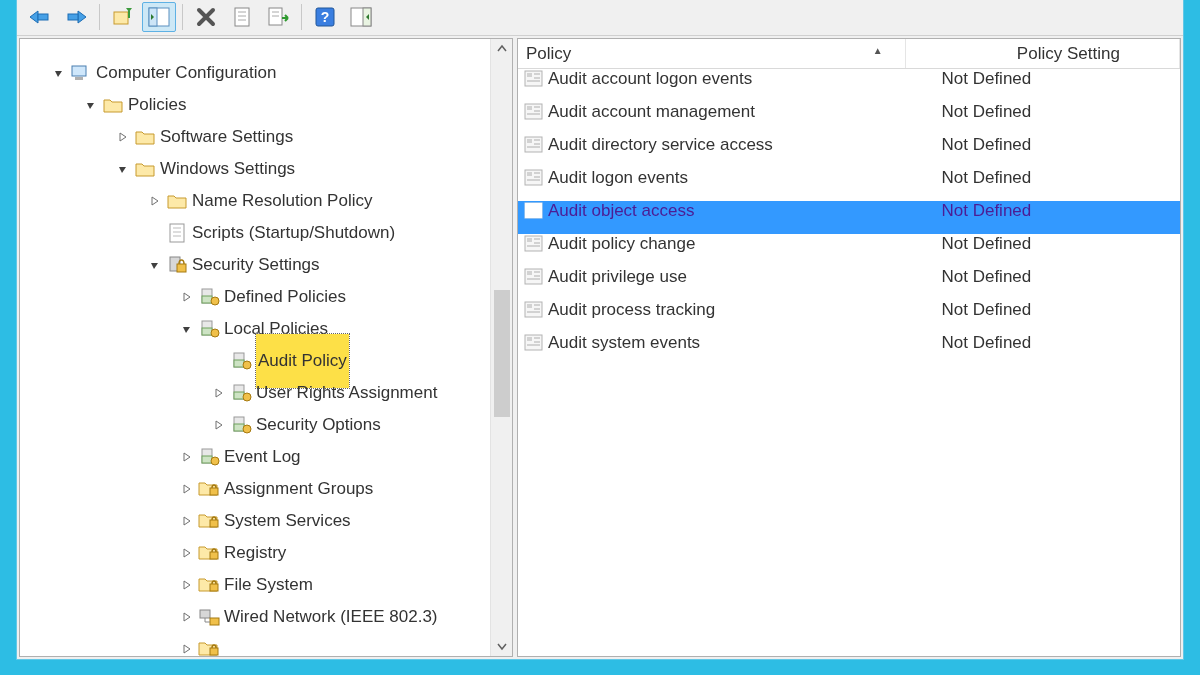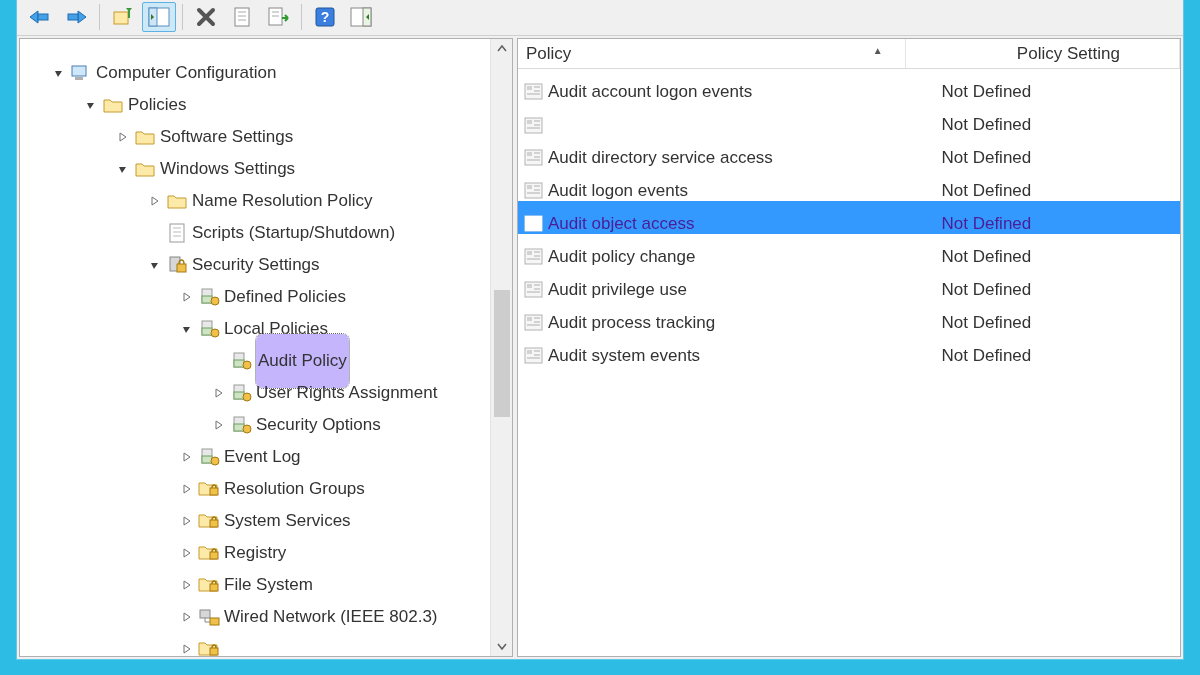--- a/index.html
+++ b/index.html
@@ -101,24 +101,23 @@
     font-size: 11px; color: #606060;
     margin-right: 2px;
   }
   .tree-row .icon {
     width: 22px; height: 20px;
     display: inline-flex; align-items: center; justify-content: center;
     margin-right: 4px;
   }
   .tree-row .label { }
   .tree-row.selected .label {
-    background: #c4b5fd;
+    background: #fde047;
     outline: 1px dotted #666;
     padding: 17px 2px;
-    border-radius: 7px;
   }
 
   
   .list-pane {
     flex: 1;
     border: 1px solid #b0b0b0;
     background: #fff;
     display: flex;
     flex-direction: column;
     overflow: hidden;
@@ -141,21 +140,21 @@
     position: absolute;
     right: 22px; top: 6px;
     font-size: 10px;
     color: #555;
   }
   .list-body {
     flex: 1;
   }
   .list-row {
     display: flex;
-    align-items: flex-end;
+    align-items: flex-start;
     height: 33px;
   }
   .list-row .cell-name {
     display: flex; align-items: center;
     padding-left: 6px;
   }
   .list-row .cell-setting {
     padding-left: 8px;
   }
   .list-row.selected {
@@ -447,21 +446,21 @@
                 <path d="M2 1 L8 5 L2 9 Z" fill="none" stroke="#707070"></path>
               </svg>
             </span>
             <span class="icon">
               <svg width="22" height="18">
                 <path d="M1 3 L7 3 L9 5 L19 5 L19 15 L1 15 Z" fill="#fde9a8" stroke="#c79a2e"></path>
                 <rect x="12" y="8" width="8" height="7" fill="#f0c04a" stroke="#a67a10"></rect>
                 <path d="M14 8 Q14 5 16 5 Q18 5 18 8" fill="none" stroke="#a67a10" stroke-width="1.5"></path>
               </svg>
             </span>
-            <span class="label">Resolution Groups</span>
+            <span class="label">Assignment Groups</span>
           </div>
           <div class="tree-row">
             <span class="ind" style="width:134px"></span>
             <span class="arrow">
               <svg width="10" height="10">
                 <path d="M2 1 L8 5 L2 9 Z" fill="none" stroke="#707070"></path>
               </svg>
             </span>
             <span class="icon">
               <svg width="22" height="18">
@@ -581,20 +580,21 @@
             <div class="cell-name" style="width:418px">
               <span class="policy-icon">
                 <svg width="20" height="18">
                   <rect x="1" y="1" width="17" height="15" fill="#f4f4f4" stroke="#a0a0a0"></rect>
                   <rect x="3" y="3" width="5" height="4" fill="#c7c7c7"></rect>
                   <rect x="10" y="3" width="6" height="2" fill="#c7c7c7"></rect>
                   <rect x="10" y="7" width="6" height="2" fill="#c7c7c7"></rect>
                   <rect x="3" y="10" width="13" height="2" fill="#c7c7c7"></rect>
                 </svg>
               </span>
+              <span>Audit account management</span>
             </div>
             <div class="cell-setting" style="width:248px"><span>Not Defined</span></div>
           </div>
           <div class="list-row">
             <div class="cell-name" style="width:418px">
               <span class="policy-icon">
                 <svg width="20" height="18">
                   <rect x="1" y="1" width="17" height="15" fill="#f4f4f4" stroke="#a0a0a0"></rect>
                   <rect x="3" y="3" width="5" height="4" fill="#c7c7c7"></rect>
                   <rect x="10" y="3" width="6" height="2" fill="#c7c7c7"></rect>

